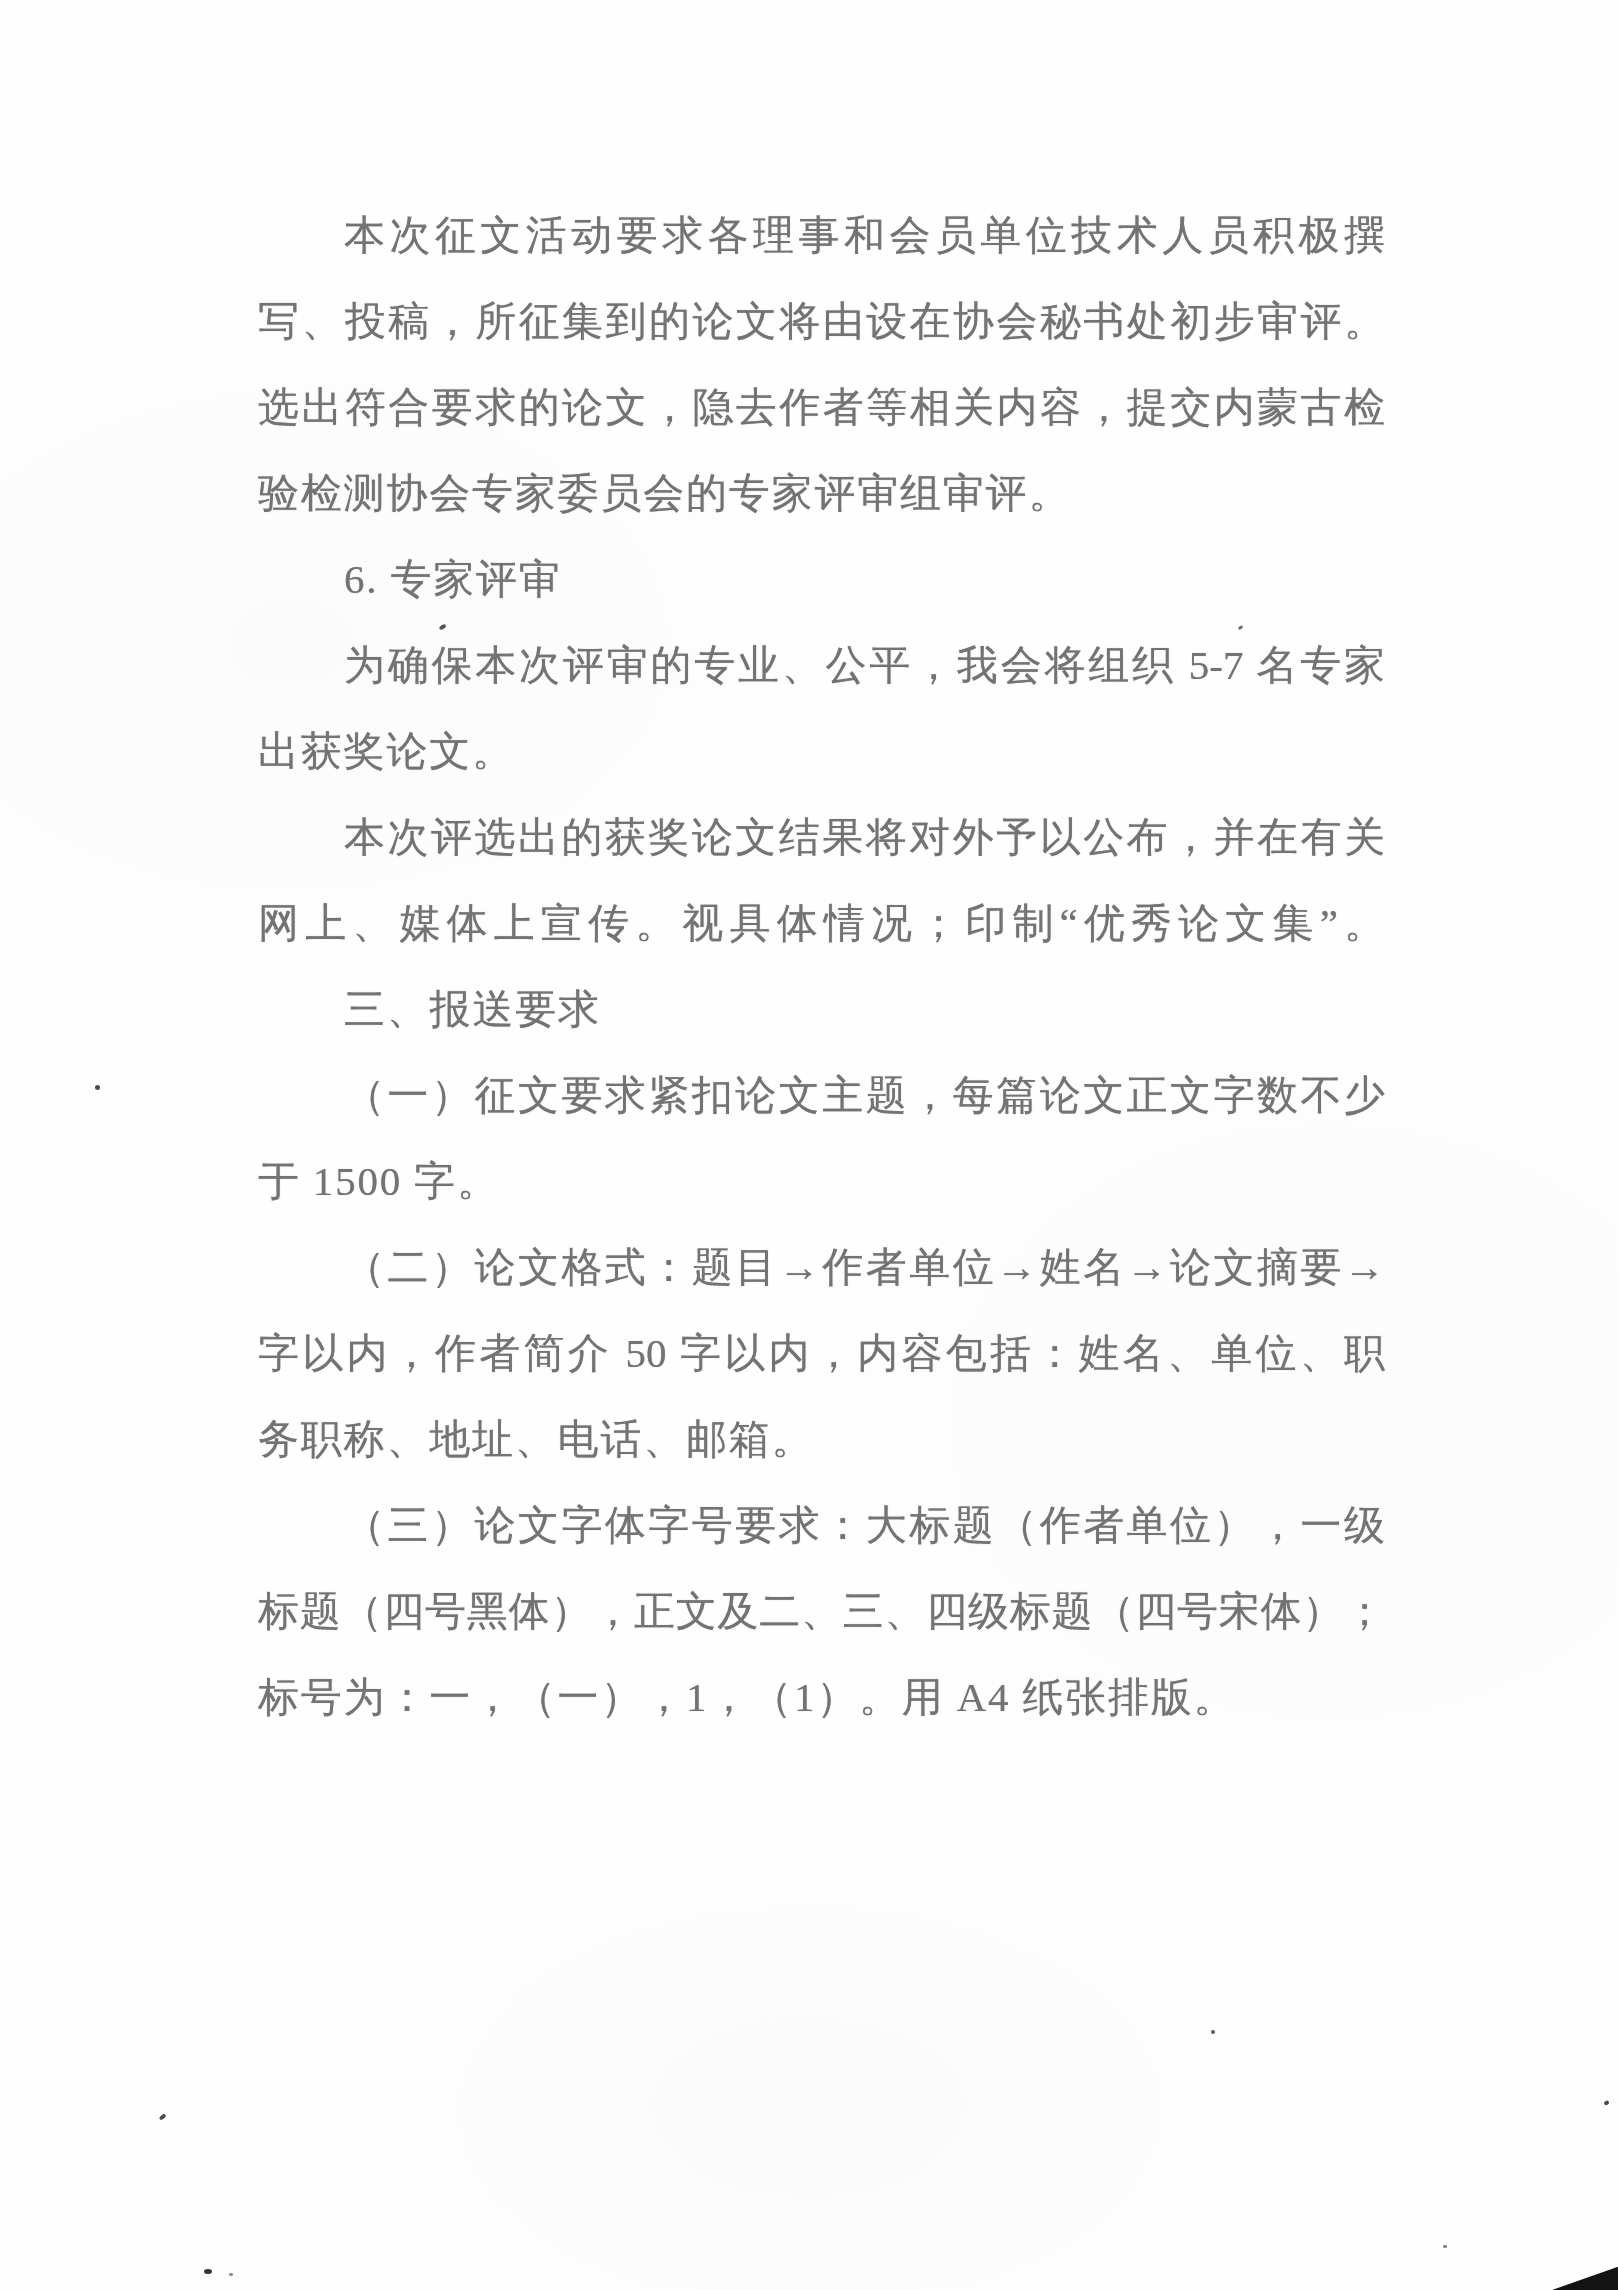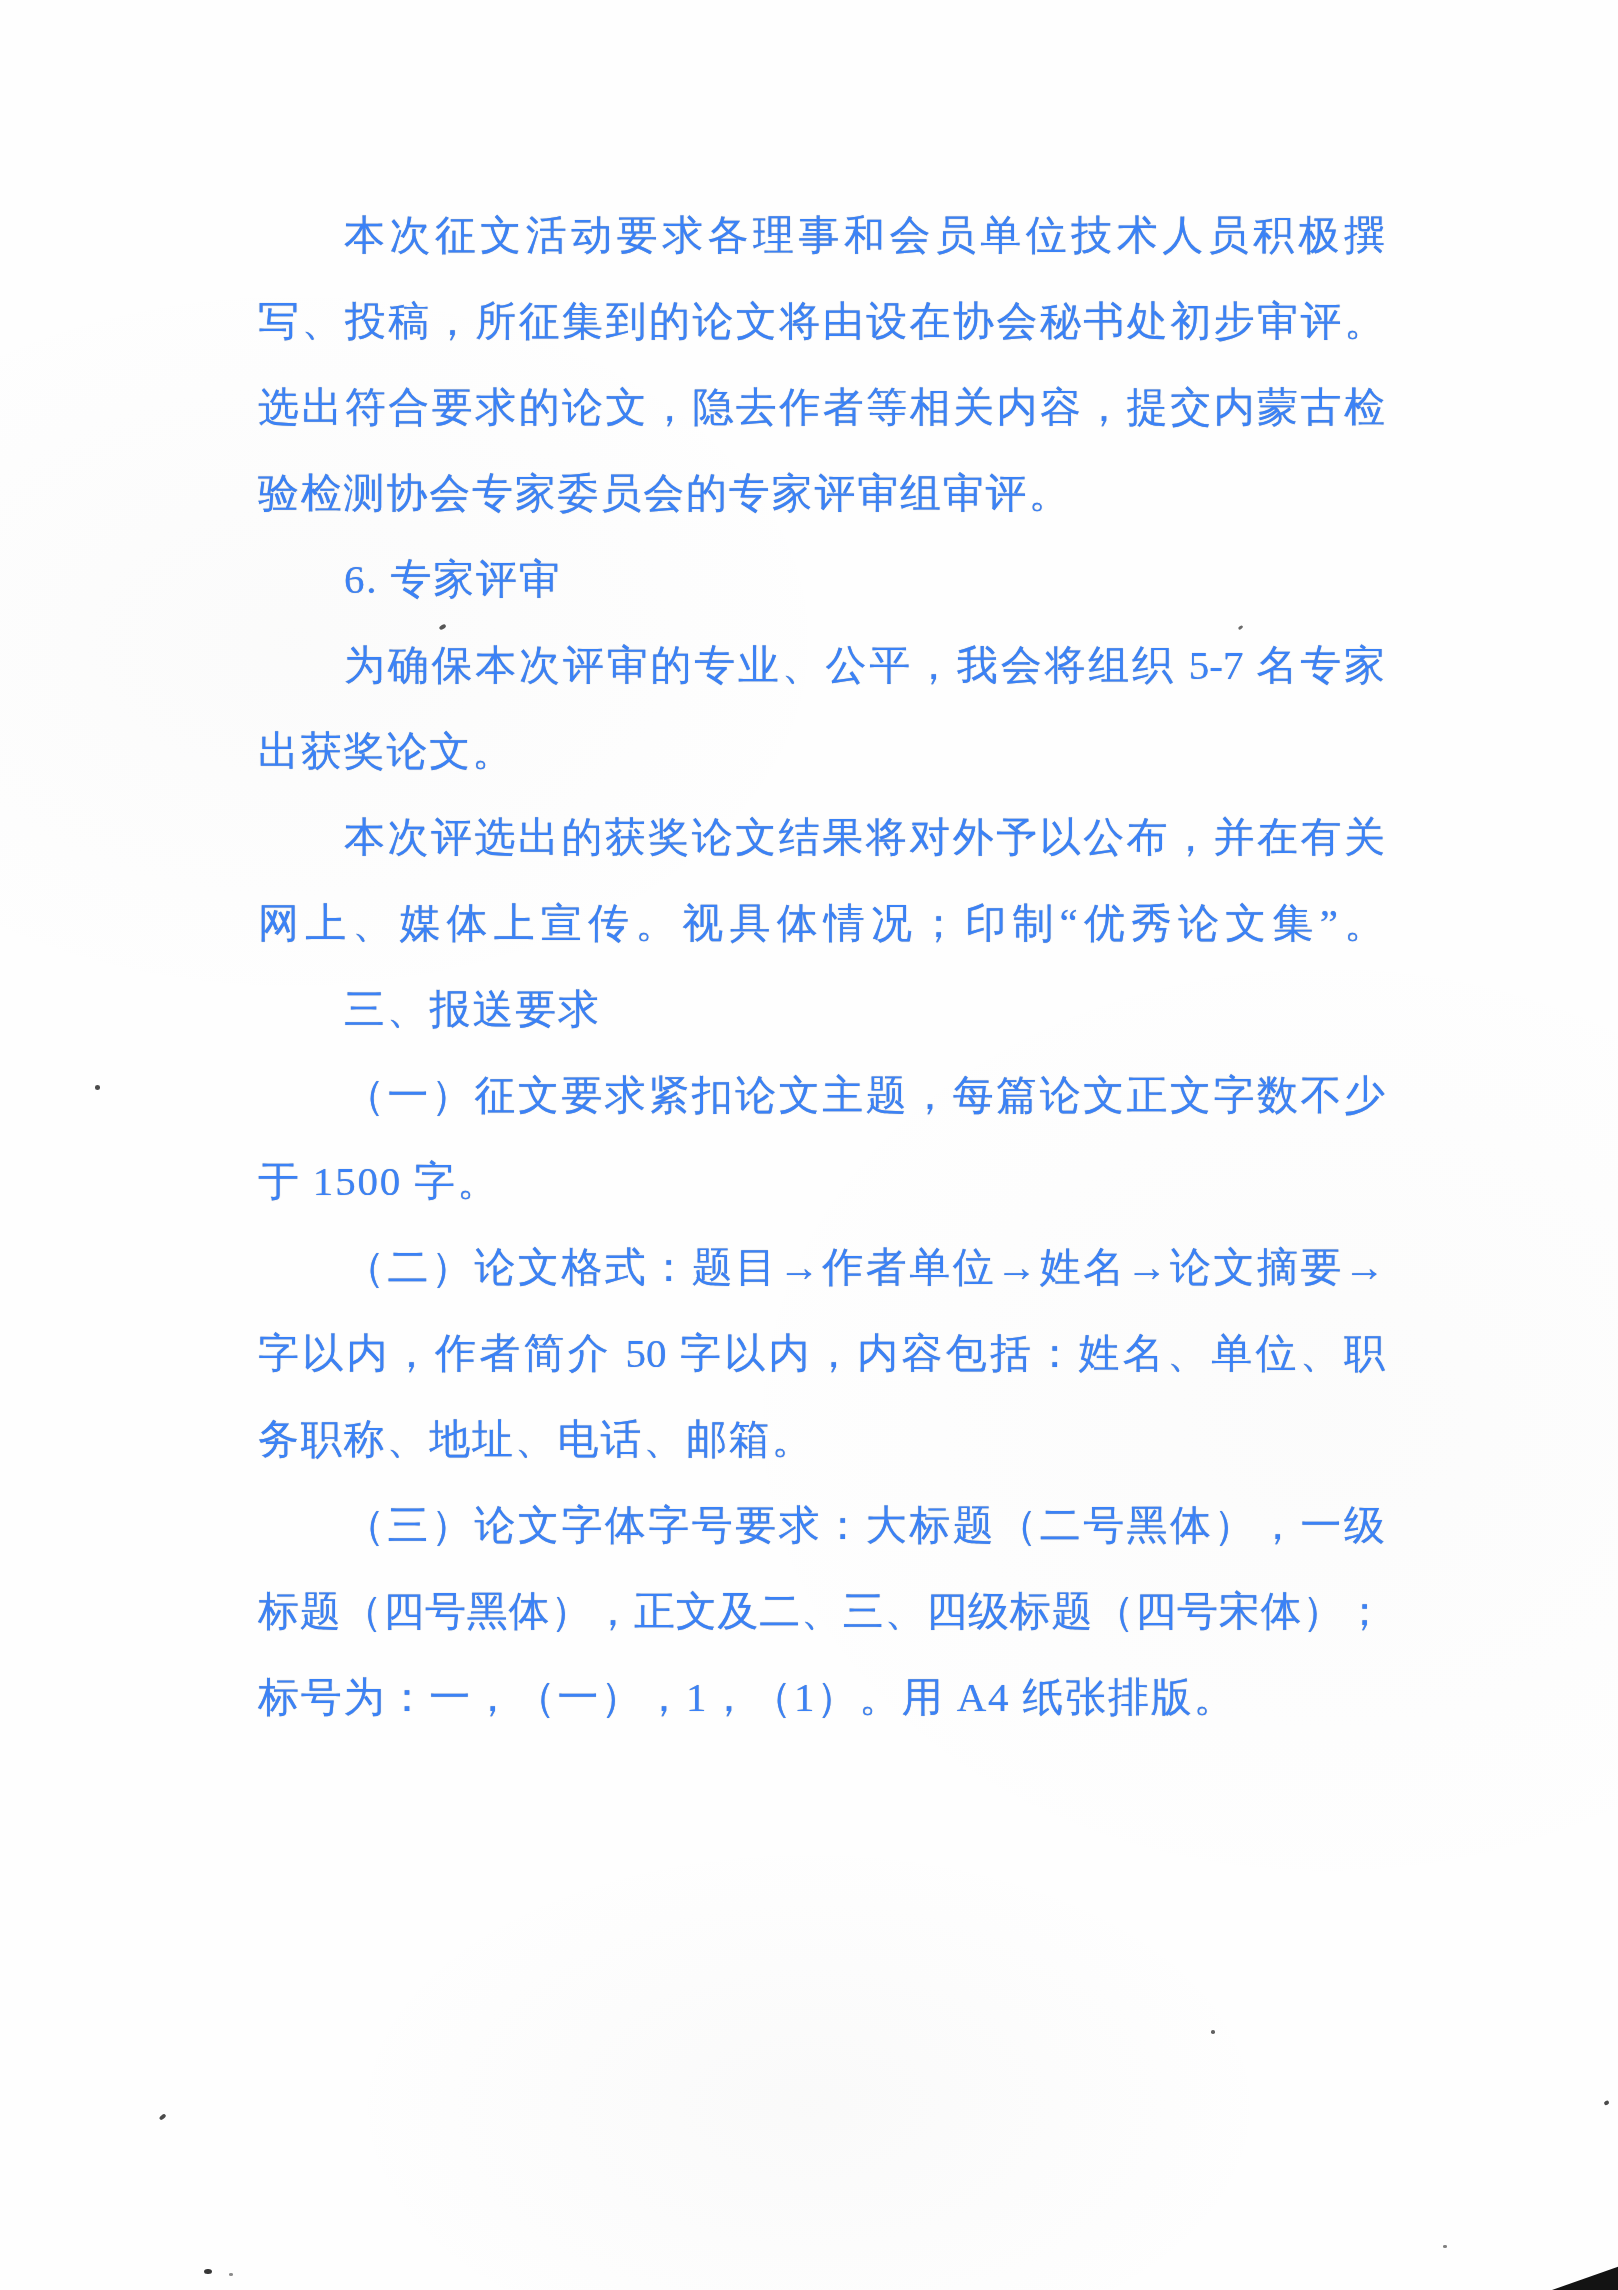--- a/index.html
+++ b/index.html
@@ -23,21 +23,21 @@
   .doc {
     position: absolute;
     left: 258px;
     top: 192px;
     width: 1127px;
   }
   .line {
     height: 86px;
     line-height: 86px;
     font-size: 41px;
-    color: #3b82f6;
+    color: #737373;
     letter-spacing: 1.8px;
     white-space: nowrap;
     text-shadow: 0 0 0.9px rgba(30,30,30,0.45);
   }
   .just {
     white-space: normal;
     letter-spacing: normal;
     text-align: justify;
     text-align-last: justify;
     text-justify: inter-character;
@@ -72,21 +72,21 @@
   <div class="line just indent">为确保本次评审的专业、公平，我会将组织 5-7 名专家</div>
   <div class="line">出获奖论文。</div>
   <div class="line just indent">本次评选出的获奖论文结果将对外予以公布，并在有关</div>
   <div class="line just">网上、媒体上宣传。视具体情况；印制“优秀论文集”。</div>
   <div class="line indent">三、报送要求</div>
   <div class="line just indent">（一）征文要求紧扣论文主题，每篇论文正文字数不少</div>
   <div class="line">于 1500 字。</div>
   <div class="line just indent">（二）论文格式：题目→作者单位→姓名→论文摘要→</div>
   <div class="line just">字以内，作者简介 50 字以内，内容包括：姓名、单位、职</div>
   <div class="line">务职称、地址、电话、邮箱。</div>
-  <div class="line just indent">（三）论文字体字号要求：大标题（二号黑体），一级</div>
+  <div class="line just indent">（三）论文字体字号要求：大标题（作者单位），一级</div>
   <div class="line just">标题（四号黑体），正文及二、三、四级标题（四号宋体）；</div>
   <div class="line">标号为：一，（一），1，（1）。用 A4 纸张排版。</div>
 </div>
 
 <div class="speck" style="left:439px; top:625px; width:7.2px; height:3.6px; transform:rotate(-32deg); opacity:.8;"></div>
 <div class="speck" style="left:1238px; top:626px; width:5.4px; height:2.7px; transform:rotate(-35deg); opacity:.7;"></div>
 <div class="speck" style="left:95px; top:1085px; width:5.4px; height:4.5px; opacity:.85;"></div>
 <div class="speck" style="left:1211px; top:2030px; width:3.6px; height:3.6px; opacity:.75;"></div>
 <div class="speck" style="left:159px; top:2115px; width:7.2px; height:3.6px; transform:rotate(-38deg); opacity:.85;"></div>
 <div class="speck" style="left:1604px; top:2101px; width:4.5px; height:3.6px; transform:rotate(-30deg); opacity:.85;"></div>

